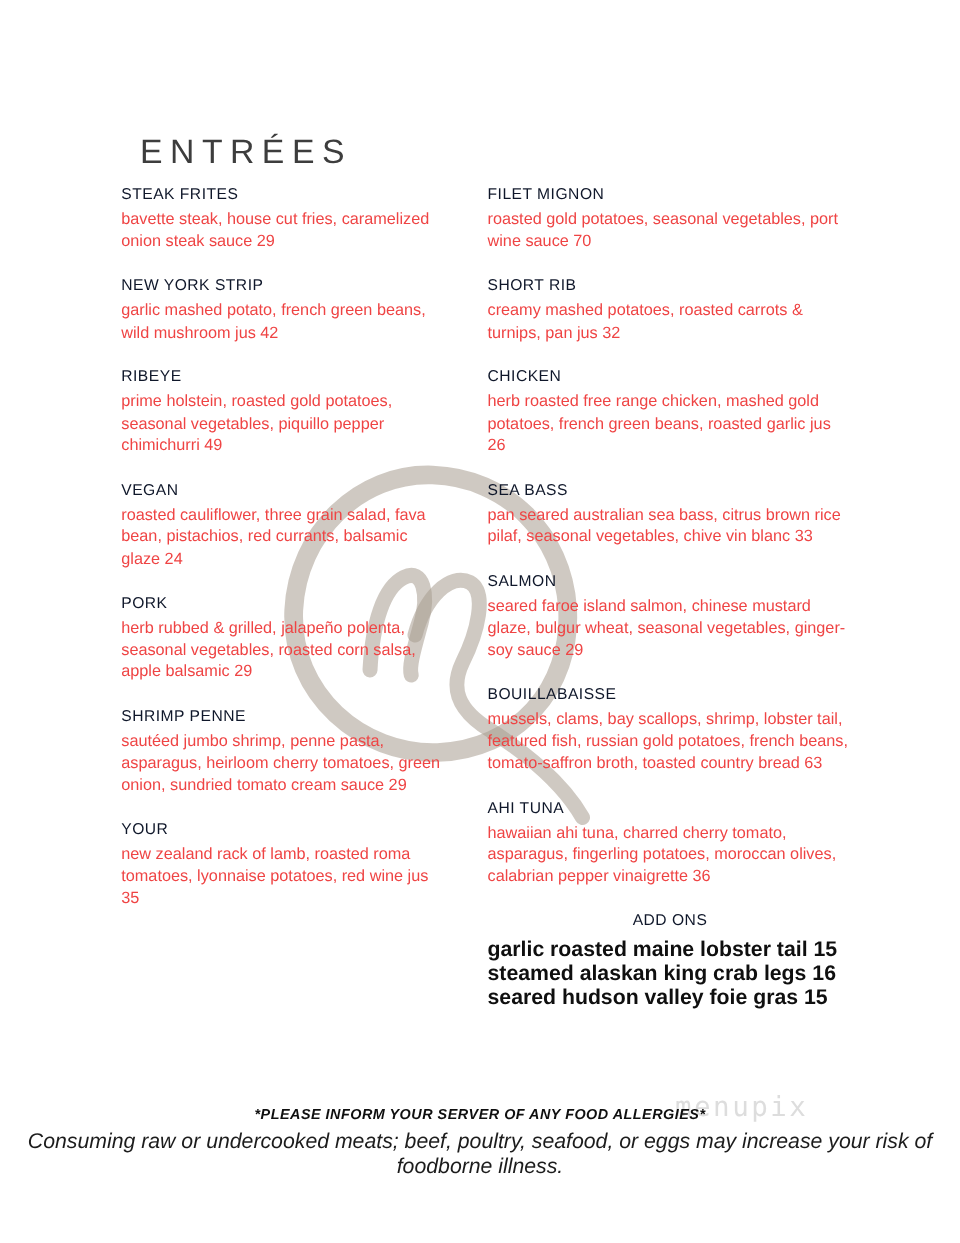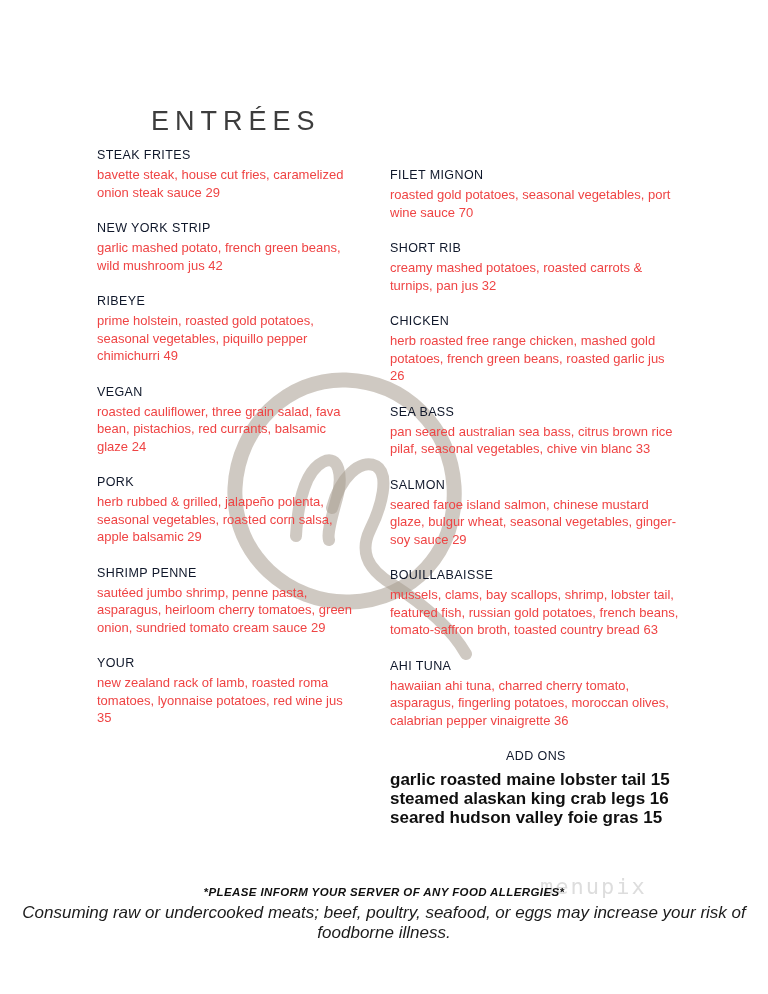--- a/index.html
+++ b/index.html
@@ -28,30 +28,29 @@
     opacity: 0.65;
   }
   .content { position: relative; z-index: 1; }
   .title {
     position: absolute;
     left: 112px; top: 106px;
     font-size: 27px;
     font-weight: 400;
     letter-spacing: 6px;
     color: #3d3d3d;
-    margin-left: 39px;
   }
   .columns {
     position: absolute;
     left: 97px; top: 148px;
     display: flex;
   }
   .col { display: block; }
   .col-left  { width: 262px; margin-right: 31px; }
-  .col-right { width: 292px; margin-top: 20px; }
+  .col-right { width: 292px; }
   .item { margin-bottom: 20px; }
   .item-name {
     font-size: 12.5px;
     font-weight: 400;
     letter-spacing: 0.4px;
     color: #0f172a;
     margin-bottom: 4px;
   }
   .item-desc {
     font-size: 13px;

